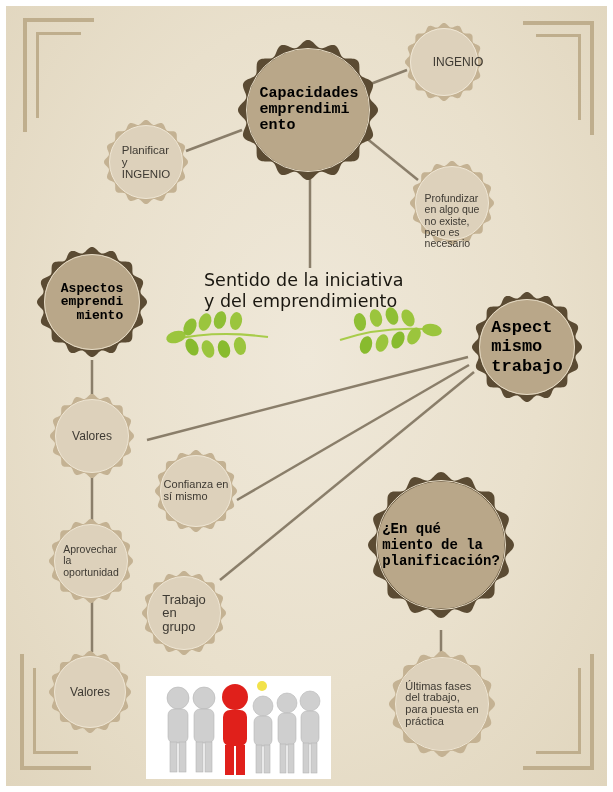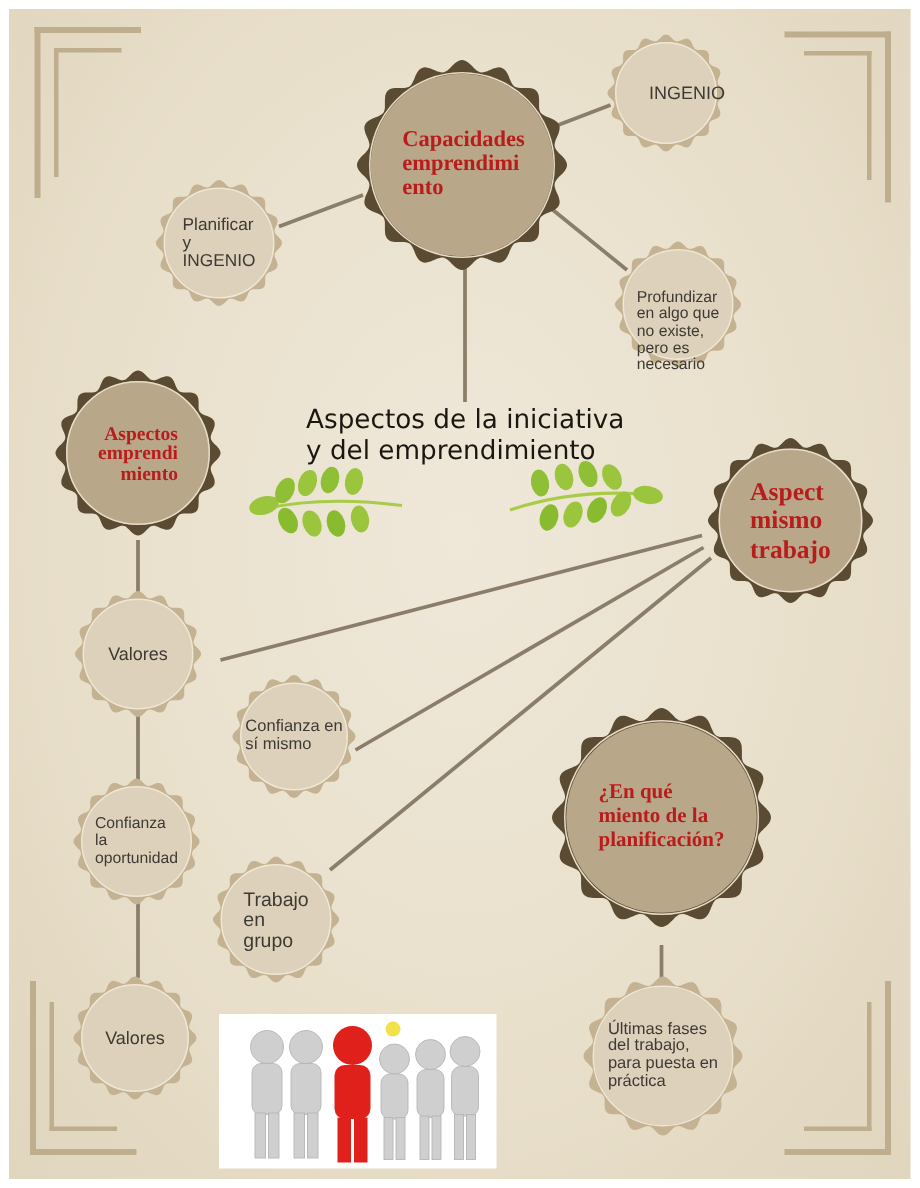--- a/index.html
+++ b/index.html
@@ -14,21 +14,21 @@
     position:absolute; box-sizing:border-box; border-radius:50%;
     display:flex; align-items:center; justify-content:center;
     text-align:left;
   }
   .node .ring {
     position:absolute; border-radius:50%; pointer-events:none;
   }
   .node.dark .ring { border:1.5px solid #e7dcc6; }
   .node.light .ring { border:1.5px solid #efe6d4; }
   .node .label { position:relative; line-height:1.05; white-space:pre-line; }
-  .node.dark .label { color:#b91c1c; font-family:Liberation Serif, serif; font-weight:bold; }
+  .node.dark .label { color:#000000; font-family:Liberation Mono, monospace; font-weight:bold; }
   .node.light .label { color:#3e3a33; font-family:"Liberation Sans Narrow","Liberation Sans", sans-serif; }
   .title {
     position:absolute; left:204px; top:270px; width:240px;
     font-family:"DejaVu Sans", sans-serif; font-size:17.5px; line-height:1.2; color:#1a1710;
   }
   .photo {
     position:absolute; left:146px; top:676px; width:185px; height:103px; background:#ffffff;
   }
   .photo svg { width:100%; height:100%; }
 </style>
@@ -186,21 +186,21 @@
 </div>
 
 <div class="node light" style="left:155px;top:450px;width:82px;height:82px;">
   <div class="ring" style="left:5px;top:5px;right:5px;bottom:5px;"></div>
   <span class="label" style="font-size:11px;">Confianza en
 sí mismo</span>
 </div>
 
 <div class="node light" style="left:49px;top:519px;width:84px;height:84px;">
   <div class="ring" style="left:5px;top:5px;right:5px;bottom:5px;"></div>
-  <span class="label" style="font-size:10.5px;">Confianza
+  <span class="label" style="font-size:10.5px;">Aprovechar
 la
 oportunidad</span>
 </div>
 
 <div class="node light" style="left:142px;top:571px;width:84px;height:84px;">
   <div class="ring" style="left:5px;top:5px;right:5px;bottom:5px;"></div>
   <span class="label" style="font-size:13px;">Trabajo
 en
 grupo</span>
 </div>
@@ -219,21 +219,21 @@
 
 <div class="node light" style="left:389px;top:651px;width:106px;height:106px;">
   <div class="ring" style="left:6px;top:6px;right:6px;bottom:6px;"></div>
   <span class="label" style="font-size:11px;">Últimas fases
 del trabajo,
 para puesta en
 práctica</span>
 </div>
 
 <div class="title">
-  <div>Aspectos de la iniciativa</div>
+  <div>Sentido de la iniciativa</div>
   <div>y del emprendimiento</div>
 </div>
 
 <div class="photo">
   <svg viewBox="0 0 185 103">
     <g fill="#cfcfcf" stroke="#b5b5b5" stroke-width="0.6">
       <circle cx="32" cy="22" r="11"></circle>
         <rect x="22" y="33" width="20" height="34" rx="6"></rect>
         <rect x="24" y="66" width="7" height="30"></rect>
         <rect x="33" y="66" width="7" height="30"></rect>

